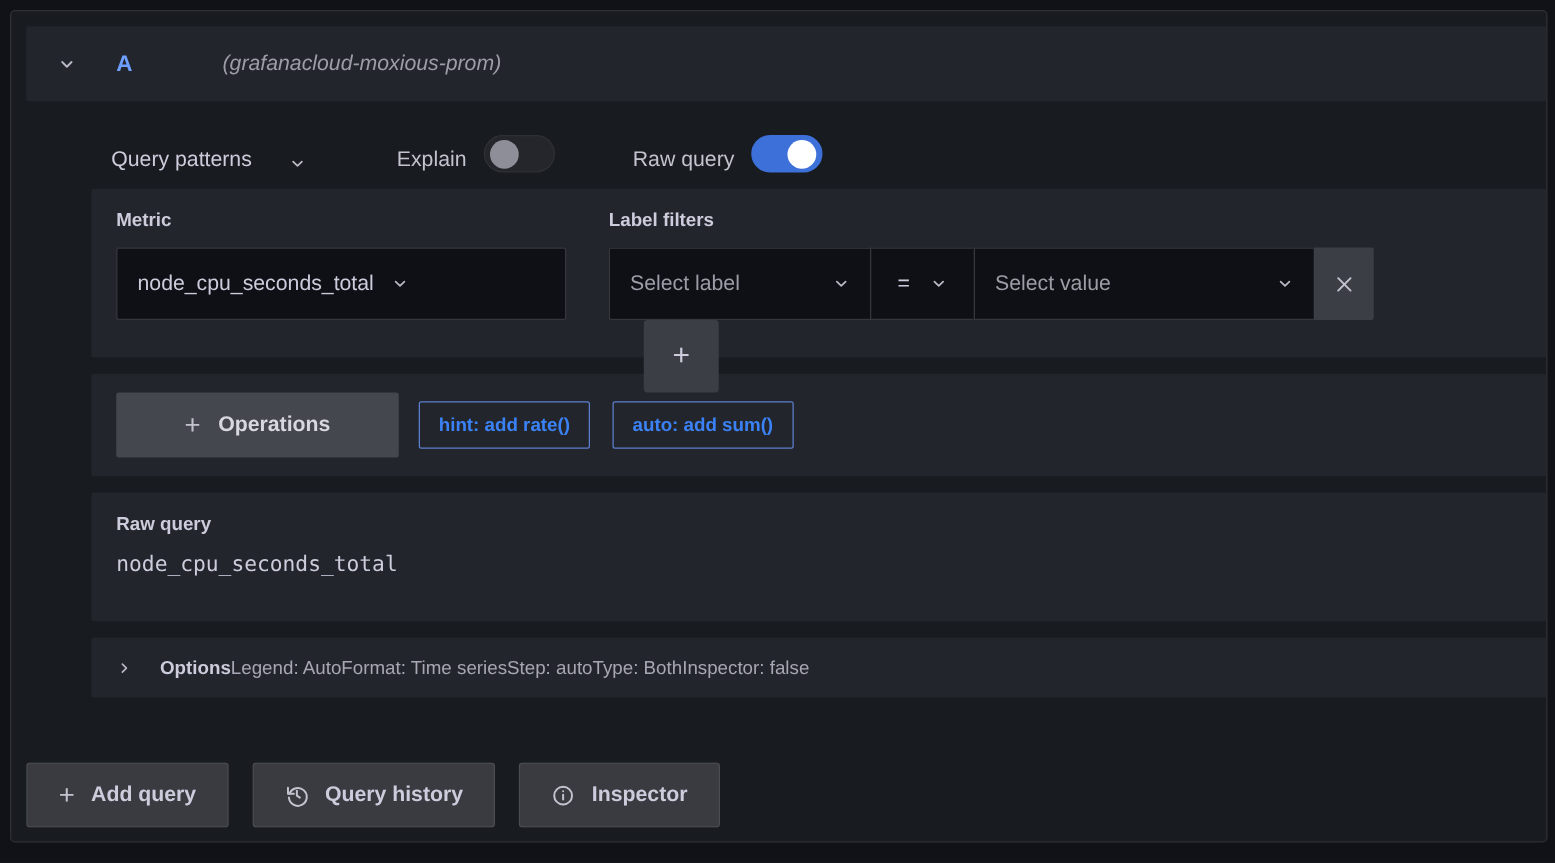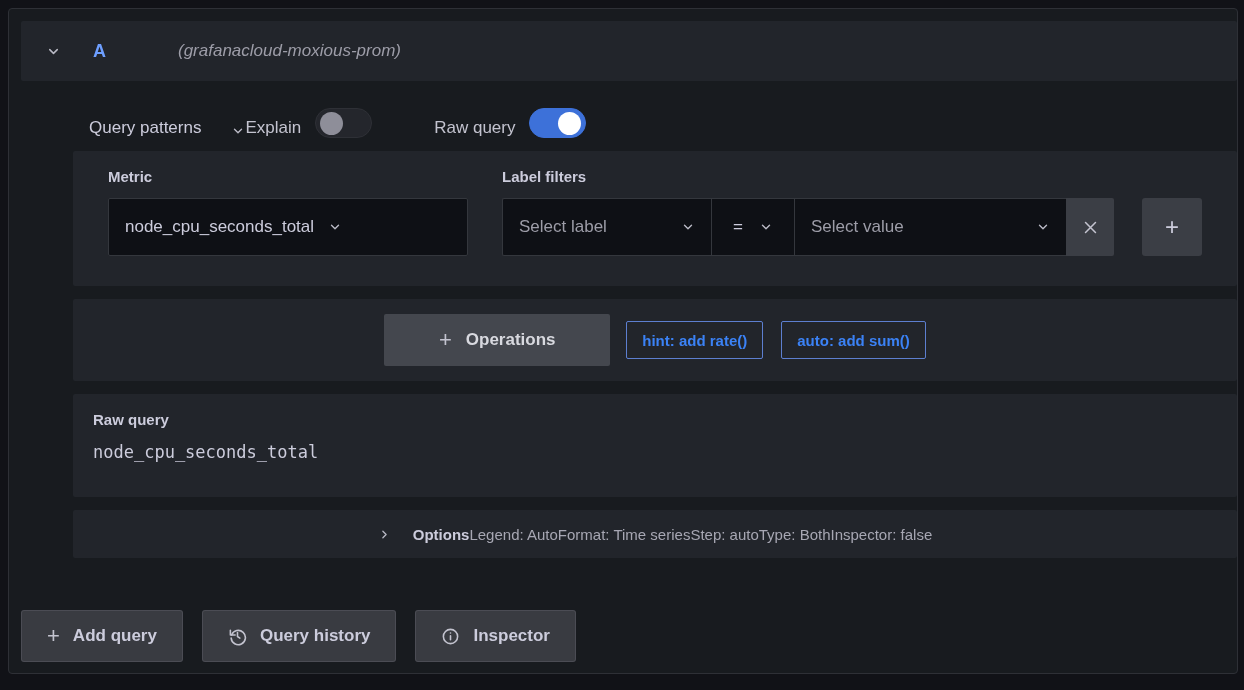--- a/index.html
+++ b/index.html
@@ -33,43 +33,42 @@
   .ds-note { margin-left:72px; font-style:italic; color:#9d9da8; font-size:17px; }
   
   .toolbar-row {
     margin:15px 0 0 64px; padding-left:16px;
     height:42px; display:flex; align-items:flex-end;
     font-size:17px;
   }
   .qp-label { color:#ccccdc; }
   .toolbar-row .chev { margin-left:30px; color:#b9b9c5; display:flex; cursor:pointer; }
   .tgl-label { color:#c3c3cf; }
-  .lbl-explain { }
+  .lbl-explain { margin-left:72px; }
   .lbl-raw { margin-left:62px; }
   .toggle {
     margin-left:14px; width:57px; height:30px; border-radius:15px;
     background:#24262c; border:1px solid #2e3036;
     position:relative; cursor:pointer; flex:0 0 auto;
   }
   .toggle .knob {
     position:absolute; top:3px; left:4px; width:23px; height:23px;
     border-radius:50%; background:#8e8e99;
   }
   .toggle.on { background:#3d71d9; border-color:#3d71d9; }
   .toggle.on .knob { left:auto; right:4px; background:#ffffff; }
   
   .panel {
     margin:13px 0 0 64px;
     background:#22252b;
     border-radius:2px;
-    justify-content:center;
   }
   .panel.fields { padding:17px 20px 16px 20px; height:135px; display:flex; gap:34px; }
   .field-label { font-size:15px; font-weight:700; color:#ccccdc; margin-bottom:13px; }
-  .control-row { display:flex; align-items:stretch; }
+  .control-row { display:flex; align-items:stretch;flex-direction:column; }
   .select {
     background:#0e1015; border:1px solid #34373d; border-radius:2px;
     height:58px; display:flex; align-items:center;
     font-size:17px; color:#ccccdc; padding:0 16px; cursor:pointer;
   }
   .select .chev { margin-left:14px; color:#b9b9c5; display:flex; }
   .metric-select { width:360px; }
   .filter-group { display:flex; }
   .filter-group .select { border-radius:0; border-right-width:0; }
   .filter-group .select:first-child { border-radius:2px 0 0 2px; }

